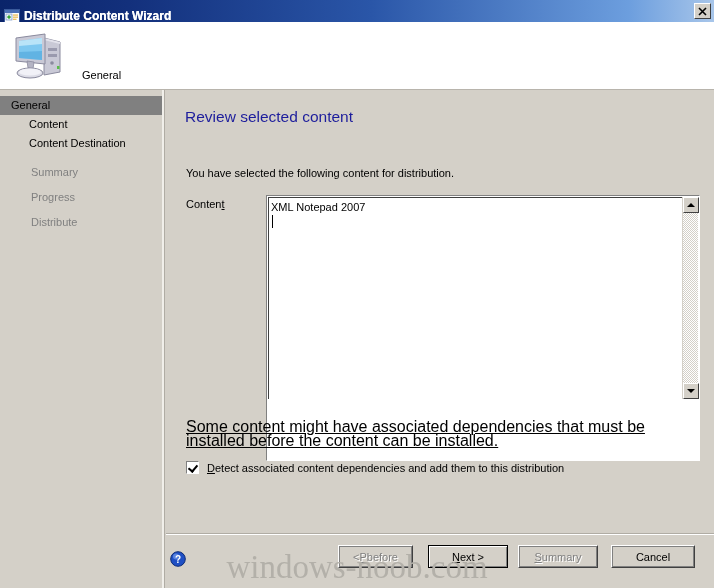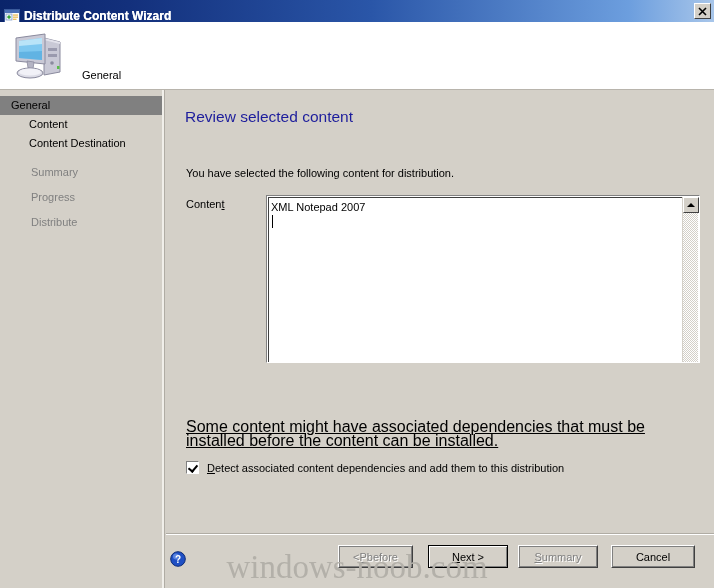--- a/index.html
+++ b/index.html
@@ -146,21 +146,21 @@
     left: 20px; top: 108px;
     font-size: 11px;
     color: #000;
   }
   .accel { text-decoration: underline; }
 
   
   #listbox {
     position: absolute;
     left: 100px; top: 105px;
-    width: 434px; height: 168px;
+    width: 434px; height: 266px;
     background: #ffffff;
     border-top: 1px solid #808080;
     border-left: 1px solid #808080;
     border-right: 1px solid #ffffff;
     border-bottom: 1px solid #ffffff;
     box-sizing: border-box;
     overflow: hidden;
   }
   #listbox-inner {
     position: absolute;

